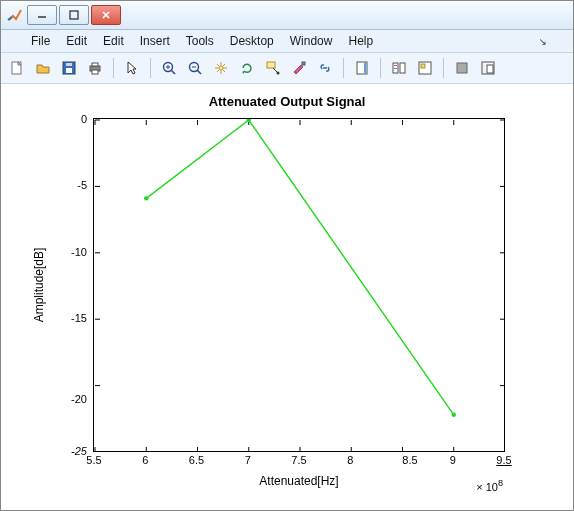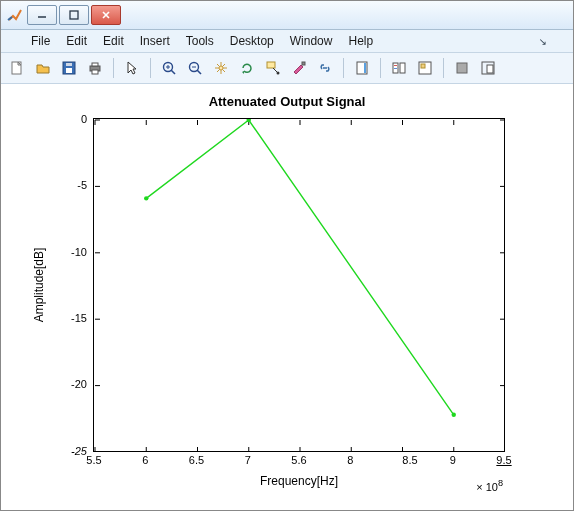--- a/index.html
+++ b/index.html
@@ -307,21 +307,21 @@
         <rect x="7" y="5" width="6" height="8" fill="#fff" stroke="#555"></rect>
       </svg>
     </div>
   </div>
 
 <div class="plot-area">
   <div class="plot-title">Attenuated Output Signal</div>
   <div class="ylabel">
       <span>Amplitude[dB]</span>
     </div>
-  <div class="xlabel">Frequency[Hz]</div>
+  <div class="xlabel">Attenuated[Hz]</div>
   <div class="xexp">
     <span>× 10</span><sup>8</sup>
   </div>
   <div class="axes-box" id="axes">
     <svg class="plot-svg" id="plot-svg">
         <line x1="1" y1="333" x2="1" y2="328" stroke="#000"></line>
         <line x1="1" y1="1" x2="1" y2="6" stroke="#000"></line>
         <line x1="52.25" y1="333" x2="52.25" y2="328" stroke="#000"></line>
         <line x1="52.25" y1="1" x2="52.25" y2="6" stroke="#000"></line>
         <line x1="103.5" y1="333" x2="103.5" y2="328" stroke="#000"></line>
@@ -354,25 +354,25 @@
         <circle cx="52.25" cy="79.35199999999999" r="2.2" fill="#1fd81f"></circle>
         <circle cx="154.75" cy="1" r="2.2" fill="#1fd81f"></circle>
         <circle cx="359.75" cy="295.81600000000003" r="2.2" fill="#1fd81f"></circle>
       </svg>
   </div>
   <div id="ticks-container">
       <div class="xtick" style="left: 93px;">5.5</div>
       <div class="xtick" style="left: 144.25px;">6</div>
       <div class="xtick" style="left: 195.5px;">6.5</div>
       <div class="xtick" style="left: 246.75px;">7</div>
-      <div class="xtick" style="left: 298px;">5.6</div>
+      <div class="xtick" style="left: 298px;">7.5</div>
       <div class="xtick" style="left: 349.25px;">8</div>
       <div class="xtick" style="left: 409px;">8.5</div>
       <div class="xtick" style="left: 451.75px;">9</div>
       <div class="xtick" style="left: 503px; text-decoration: underline;">9.5</div>
       <div class="ytick" style="top: 367px; font-style: italic;">-25</div>
-      <div class="ytick" style="top: 300px;">-20</div>
+      <div class="ytick" style="top: 315px;">-20</div>
       <div class="ytick" style="top: 234.2px;">-15</div>
       <div class="ytick" style="top: 167.8px;">-10</div>
       <div class="ytick" style="top: 101.4px;">-5</div>
       <div class="ytick" style="top: 35px;">0</div>
     </div>
 </div>
 
 </body></html>

